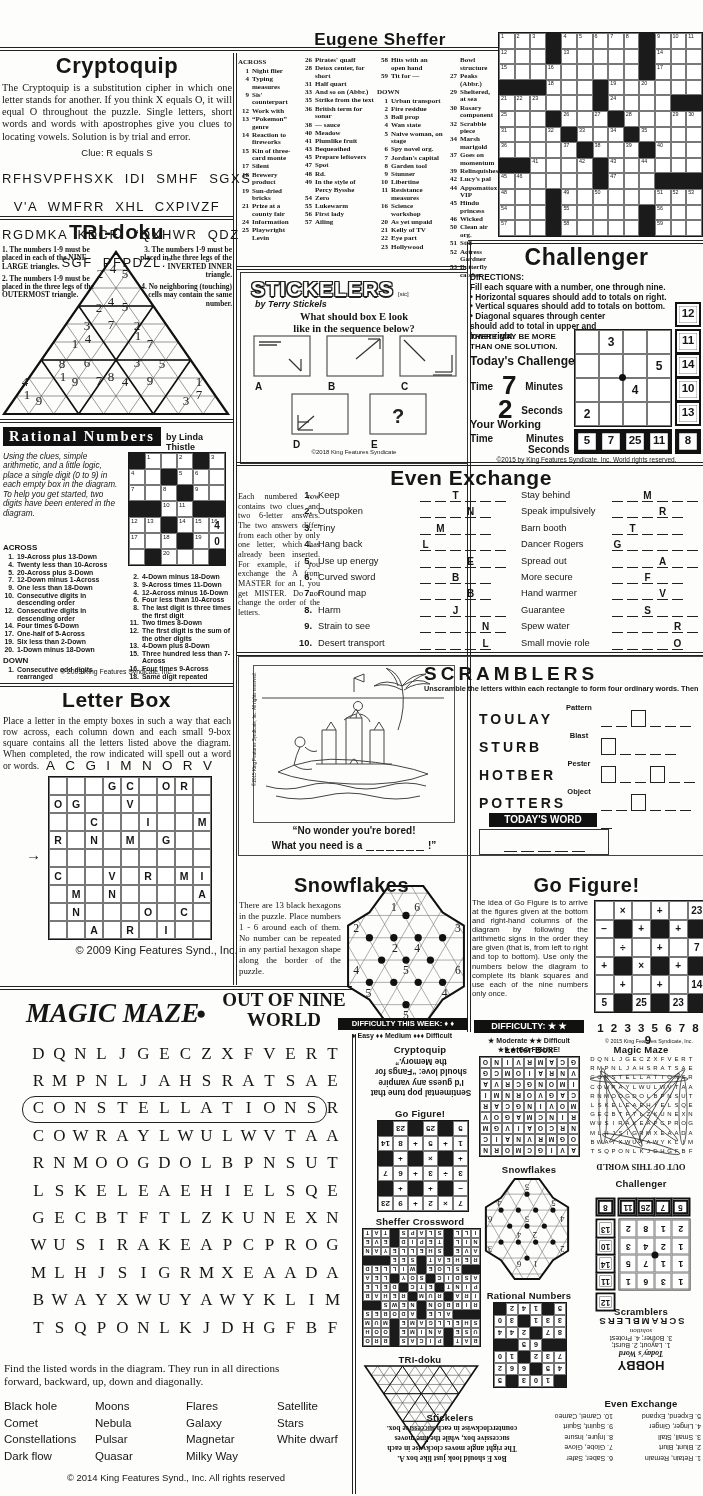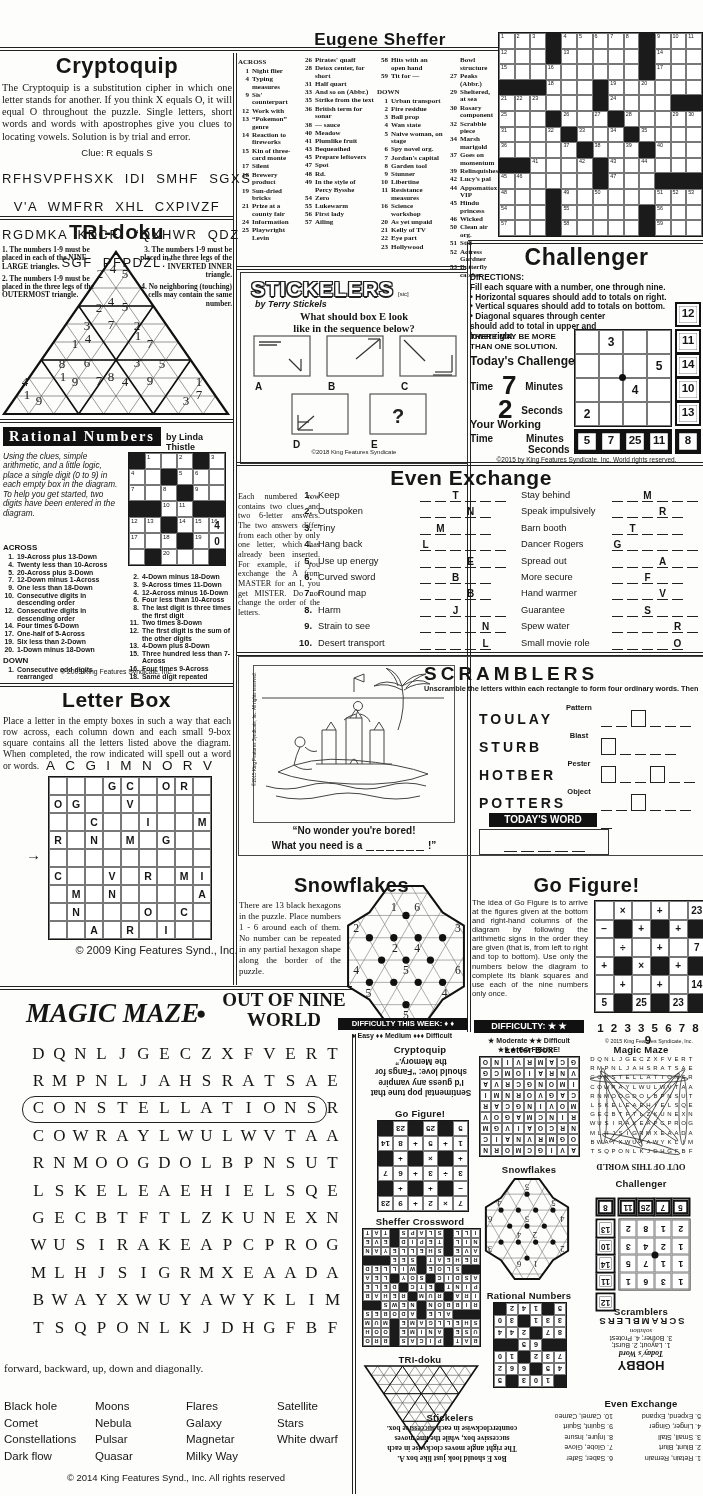--- a/index.html
+++ b/index.html
@@ -1693,20 +1693,21 @@
           <span class="serif" style="width: 21px; text-align: center; font-size: 17px;">D</span>
           <span class="serif" style="width: 21px; text-align: center; font-size: 17px;">H</span>
           <span class="serif" style="width: 21px; text-align: center; font-size: 17px;">G</span>
           <span class="serif" style="width: 21px; text-align: center; font-size: 17px;">F</span>
           <span class="serif" style="width: 21px; text-align: center; font-size: 17px;">B</span>
           <span class="serif" style="width: 21px; text-align: center; font-size: 17px;">F</span>
         </div>
         <div class="abs" style="left: -6px; top: 55.8px; width: 303px; height: 25px; border: 1.6px solid rgb(34, 34, 34); border-radius: 13px;"></div>
       </div>
     <div class="abs serif" style="left:4px;top:374px;width:346px;font-size:11px;line-height:1.2;">
+      <div>Find the listed words in the diagram. They run in all directions</div>
       <div>forward, backward, up, down and diagonally.</div>
     </div>
     <div class="abs" id="maze-words" style="left:4px;top:410px;width:346px;display:flex;">
         <div class="sans" style="width: 91px; font-size: 11.5px; line-height: 1.45;">
           <div>Black hole</div>
           <div>Comet</div>
           <div>Constellations</div>
           <div>Dark flow</div>
         </div>
         <div class="sans" style="width: 91px; font-size: 11.5px; line-height: 1.45;">

